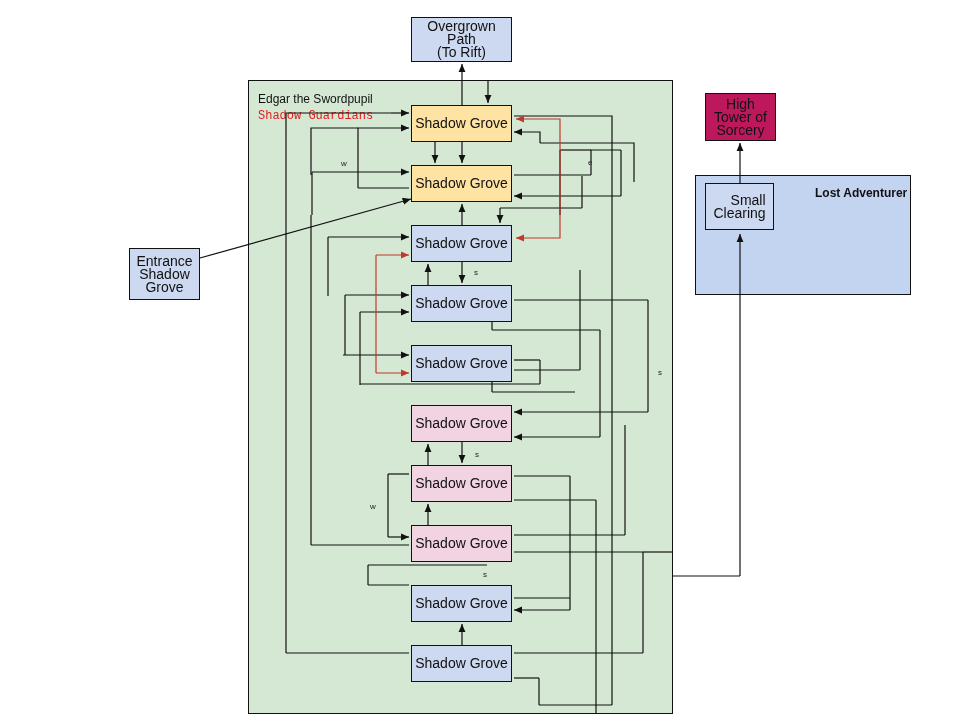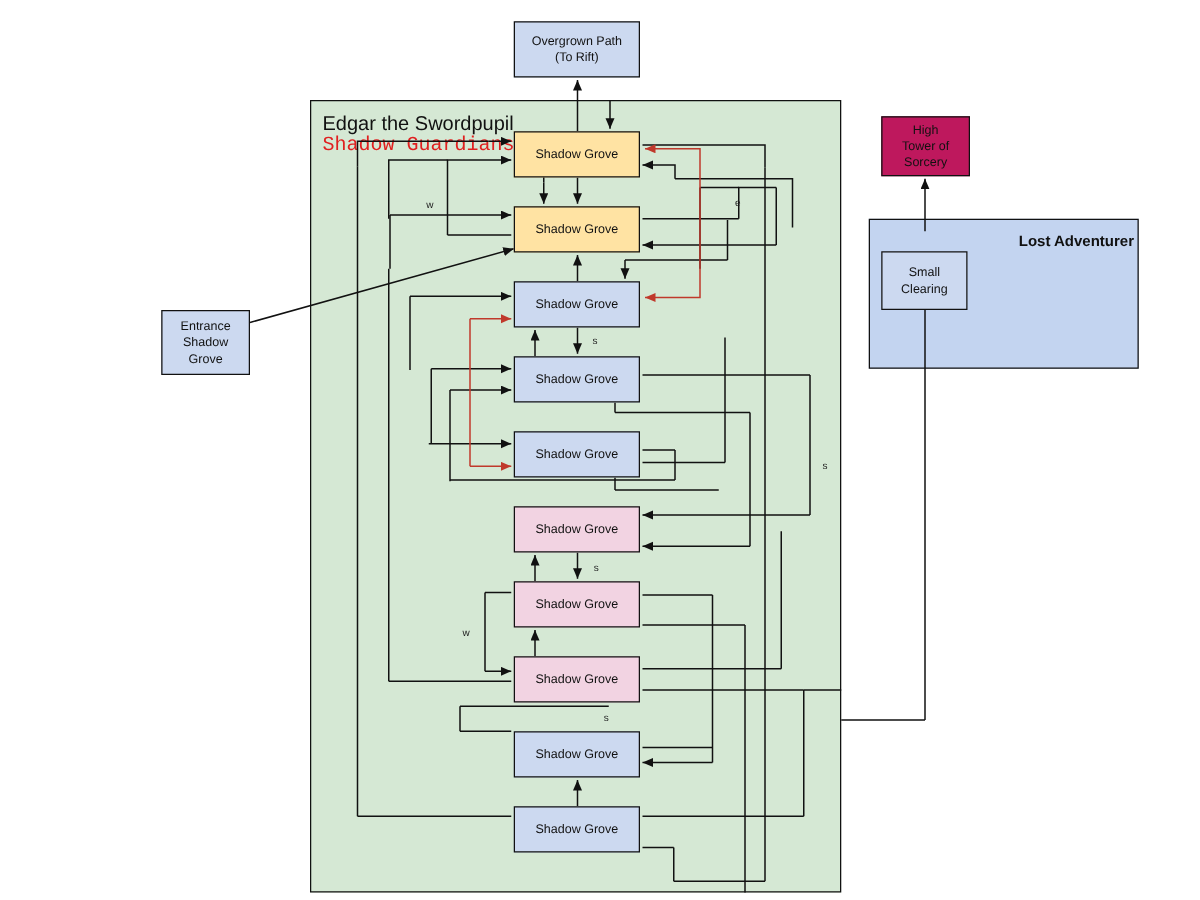--- a/index.html
+++ b/index.html
@@ -28,21 +28,21 @@
     pointer-events: none;
   }
   .node {
     position: absolute;
     box-sizing: border-box;
     border: 1px solid #111111;
     display: flex;
     align-items: center;
     justify-content: center;
     text-align: center;
-    font-size: 10px;
+    font-size: 14px;
     color: #111111;
     line-height: 13px;
     white-space: pre-line;
   }
   .region {
     position: absolute;
     box-sizing: border-box;
     border: 1px solid #111111;
   }
   .region-label {
@@ -52,21 +52,21 @@
     white-space: pre-line;
   }
   .edge-label {
     position: absolute;
     font-size: 8px;
     color: #222222;
     font-family: "Liberation Sans", sans-serif;
   }
   .swimlane-title {
     position: absolute;
-    font-size: 16px;
+    font-size: 12px;
     line-height: 17px;
   }
   .title-line1 { color: #111111; }
   .title-line2 { color: #e02020; font-family: Liberation Mono, monospace; }
 </style>
 </head>
 <body>
 
 <div id="stage">
 
@@ -225,21 +225,21 @@
     <div class="node" style="left: 411px; top: 465px; width: 101px; height: 37px; background: rgb(242, 211, 226);">Shadow Grove</div>
     <div class="node" style="left: 411px; top: 525px; width: 101px; height: 37px; background: rgb(242, 211, 226);">Shadow Grove</div>
     <div class="node" style="left: 411px; top: 585px; width: 101px; height: 37px; background: rgb(204, 217, 240);">Shadow Grove</div>
     <div class="node" style="left: 411px; top: 645px; width: 101px; height: 37px; background: rgb(204, 217, 240);">Shadow Grove</div>
     <div class="node" style="left: 129px; top: 248px; width: 71px; height: 52px; background: rgb(204, 217, 240);">Entrance
 Shadow
 Grove</div>
     <div class="node" style="left: 705px; top: 93px; width: 71px; height: 48px; background: #be185d;">High
 Tower of
 Sorcery</div>
-    <div class="node" style="left: 705px; top: 201px; width: 69px; height: 47px; background: rgb(204, 217, 240);">Small
+    <div class="node" style="left: 705px; top: 183px; width: 69px; height: 47px; background: rgb(204, 217, 240); text-align: right;">Small
 Clearing</div>
     <div class="edge-label" style="left: 341px; top: 159px;">w</div>
     <div class="edge-label" style="left: 588px; top: 158px;">e</div>
     <div class="edge-label" style="left: 474px; top: 268px;">s</div>
     <div class="edge-label" style="left: 658px; top: 368px;">s</div>
     <div class="edge-label" style="left: 475px; top: 450px;">s</div>
     <div class="edge-label" style="left: 370px; top: 502px;">w</div>
     <div class="edge-label" style="left: 483px; top: 570px;">s</div>
   </div>
 

